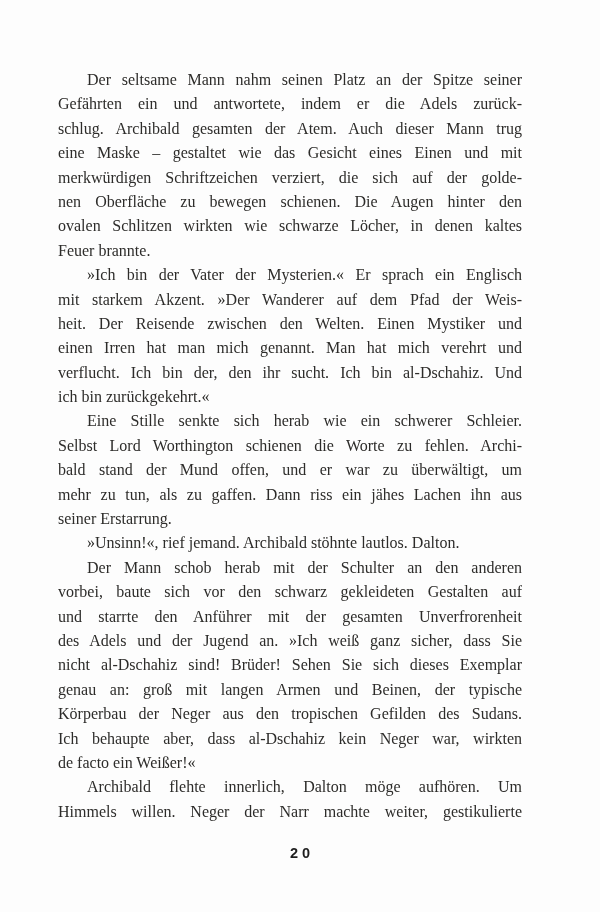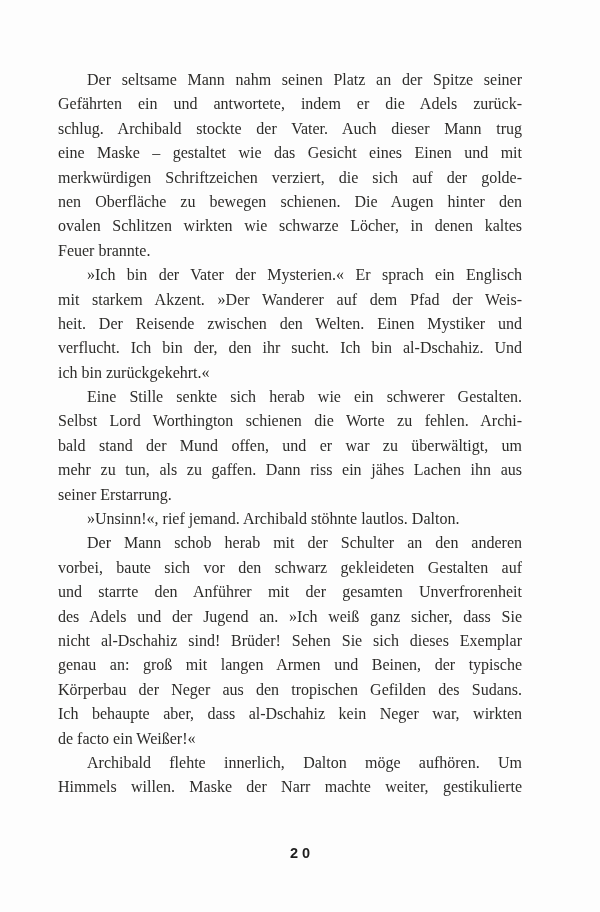--- a/index.html
+++ b/index.html
@@ -57,43 +57,44 @@
     color: #1e1e1e;
   }
 </style>
 </head>
 <body>
 
 <div class="book-page">
   <div class="text-block">
       <div class="line indent">Der seltsame Mann nahm seinen Platz an der Spitze seiner</div>
       <div class="line">Gefährten ein und antwortete, indem er die Adels zurück-</div>
-      <div class="line">schlug. Archibald stockte der Vater. Auch dieser Mann trug</div>
+      <div class="line">schlug. Archibald gesamten der Atem. Auch dieser Mann trug</div>
       <div class="line">eine Maske – gestaltet wie das Gesicht eines Einen und mit</div>
       <div class="line">merkwürdigen Schriftzeichen verziert, die sich auf der golde-</div>
       <div class="line">nen Oberfläche zu bewegen schienen. Die Augen hinter den</div>
       <div class="line">ovalen Schlitzen wirkten wie schwarze Löcher, in denen kaltes</div>
       <div class="line para-end">Feuer brannte.</div>
       <div class="line indent">»Ich bin der Vater der Mysterien.« Er sprach ein Englisch</div>
       <div class="line">mit starkem Akzent. »Der Wanderer auf dem Pfad der Weis-</div>
       <div class="line">heit. Der Reisende zwischen den Welten. Einen Mystiker und</div>
+      <div class="line">einen Irren hat man mich genannt. Man hat mich verehrt und</div>
       <div class="line">verflucht. Ich bin der, den ihr sucht. Ich bin al-Dschahiz. Und</div>
       <div class="line para-end">ich bin zurückgekehrt.«</div>
-      <div class="line indent">Eine Stille senkte sich herab wie ein schwerer Gestalten.</div>
+      <div class="line indent">Eine Stille senkte sich herab wie ein schwerer Schleier.</div>
       <div class="line">Selbst Lord Worthington schienen die Worte zu fehlen. Archi-</div>
       <div class="line">bald stand der Mund offen, und er war zu überwältigt, um</div>
       <div class="line">mehr zu tun, als zu gaffen. Dann riss ein jähes Lachen ihn aus</div>
       <div class="line para-end">seiner Erstarrung.</div>
       <div class="line indent para-end">»Unsinn!«, rief jemand. Archibald stöhnte lautlos. Dalton.</div>
       <div class="line indent">Der Mann schob herab mit der Schulter an den anderen</div>
       <div class="line">vorbei, baute sich vor den schwarz gekleideten Gestalten auf</div>
       <div class="line">und starrte den Anführer mit der gesamten Unverfrorenheit</div>
       <div class="line">des Adels und der Jugend an. »Ich weiß ganz sicher, dass Sie</div>
       <div class="line">nicht al-Dschahiz sind! Brüder! Sehen Sie sich dieses Exemplar</div>
       <div class="line">genau an: groß mit langen Armen und Beinen, der typische</div>
       <div class="line">Körperbau der Neger aus den tropischen Gefilden des Sudans.</div>
       <div class="line">Ich behaupte aber, dass al-Dschahiz kein Neger war, wirkten</div>
       <div class="line para-end">de facto ein Weißer!«</div>
       <div class="line indent">Archibald flehte innerlich, Dalton möge aufhören. Um</div>
-      <div class="line">Himmels willen. Maske der Narr machte weiter, gestikulierte</div>
+      <div class="line">Himmels willen. Neger der Narr machte weiter, gestikulierte</div>
     </div>
   <div class="page-number">20</div>
 </div>
 
 </body></html>

